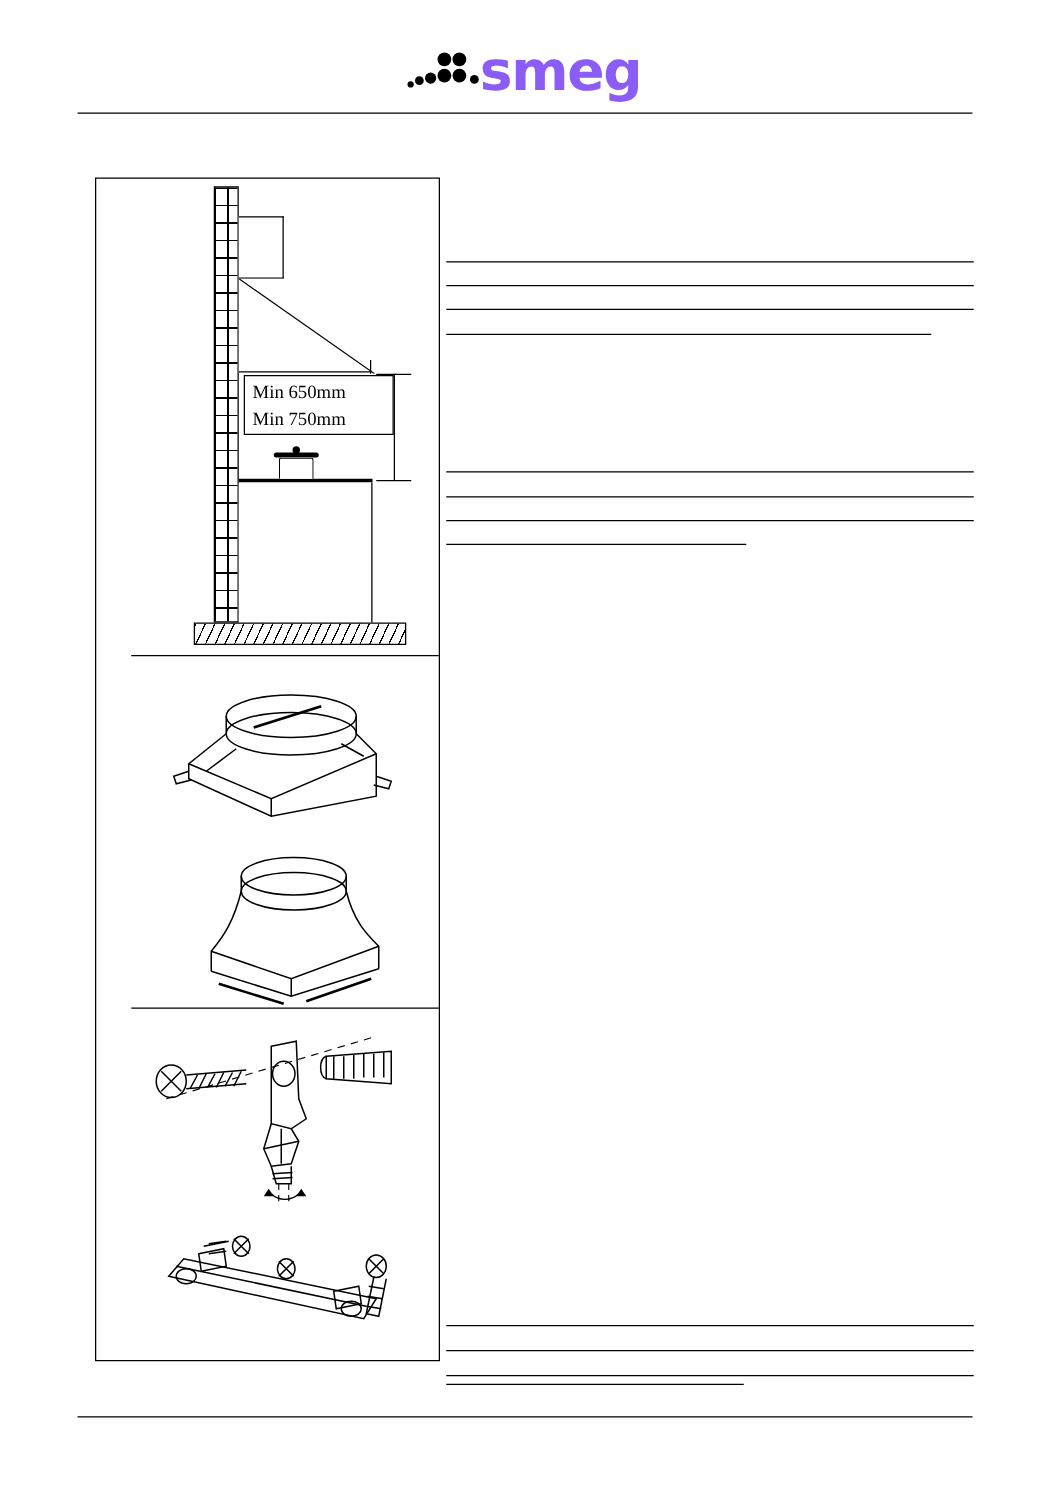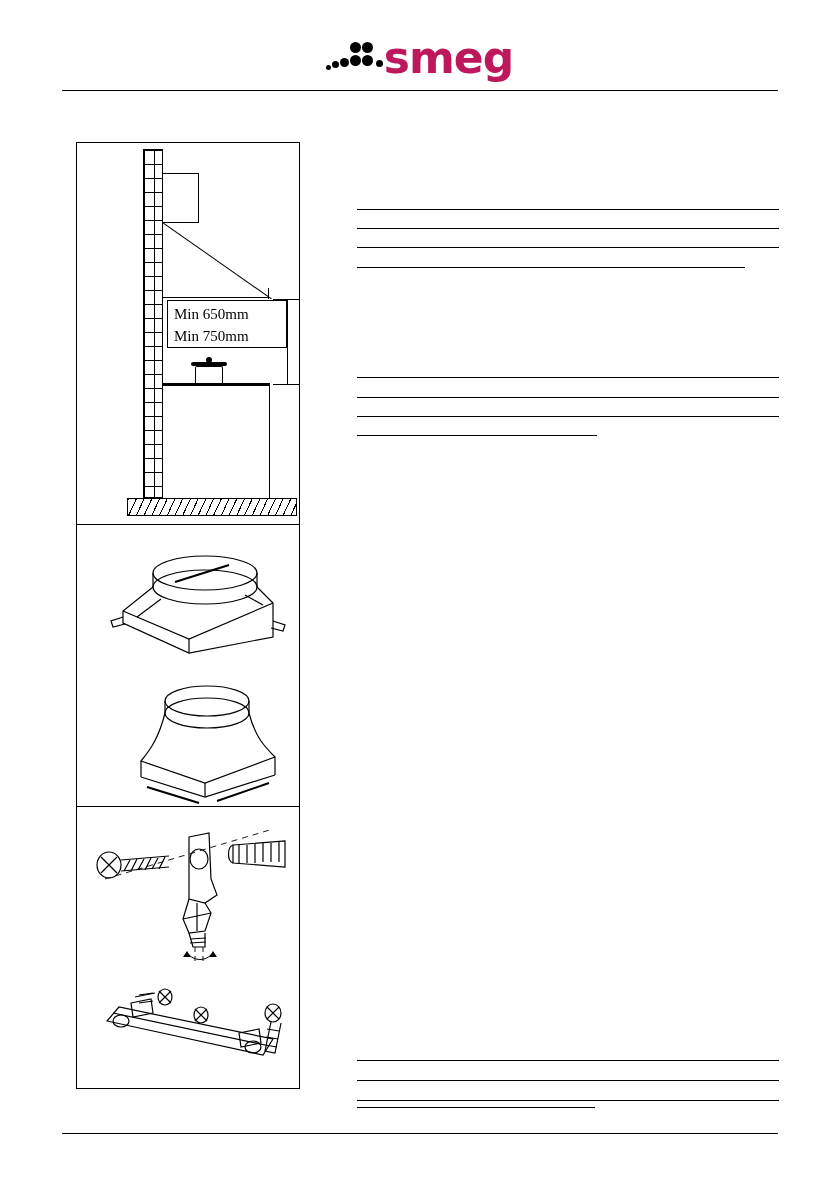--- a/index.html
+++ b/index.html
@@ -57,39 +57,40 @@
   .d5 { width: 11px; height: 11px; left: 24px; top: 1px; }
   .d6 { width: 11px; height: 11px; left: 36px; top: 14px; }
   .d7 { width: 11px; height: 11px; left: 36px; top: 1px; }
   .d8 { width: 7px;  height: 7px;  left: 50px; top: 19px; }
   .logo-text {
     font-family: "DejaVu Sans", sans-serif;
     font-weight: bold;
     font-size: 44px;
     letter-spacing: -1px;
     line-height: 34px;
-    color: #be185d;
+    color: #8b5cf6;
   }
 
   .rule {
     position: absolute;
     background: #000;
     height: 1px;
   }
   .rule-top   { left: 62px;  top: 90px;   width: 716px; }
   .rule-bottom{ left: 62px;  top: 1133px; width: 716px; }
 
   
   .fig-col {
     position: absolute;
     left: 76px;
     top: 142px;
-    width: 224px;
-    border: 1px solid #000;
-    box-sizing: border-box;
+    width: 276px;
+    border: 1px solid #000;
+    box-sizing: border-box;
+    padding-left: 28px;
   }
   .fig {
     position: relative;
     border-bottom: 1px solid #000;
     box-sizing: border-box;
     overflow: hidden;
   }
   .fig:last-child { border-bottom: none; }
   .fig-1 { height: 382px; }
   .fig-2 { height: 282px; }

